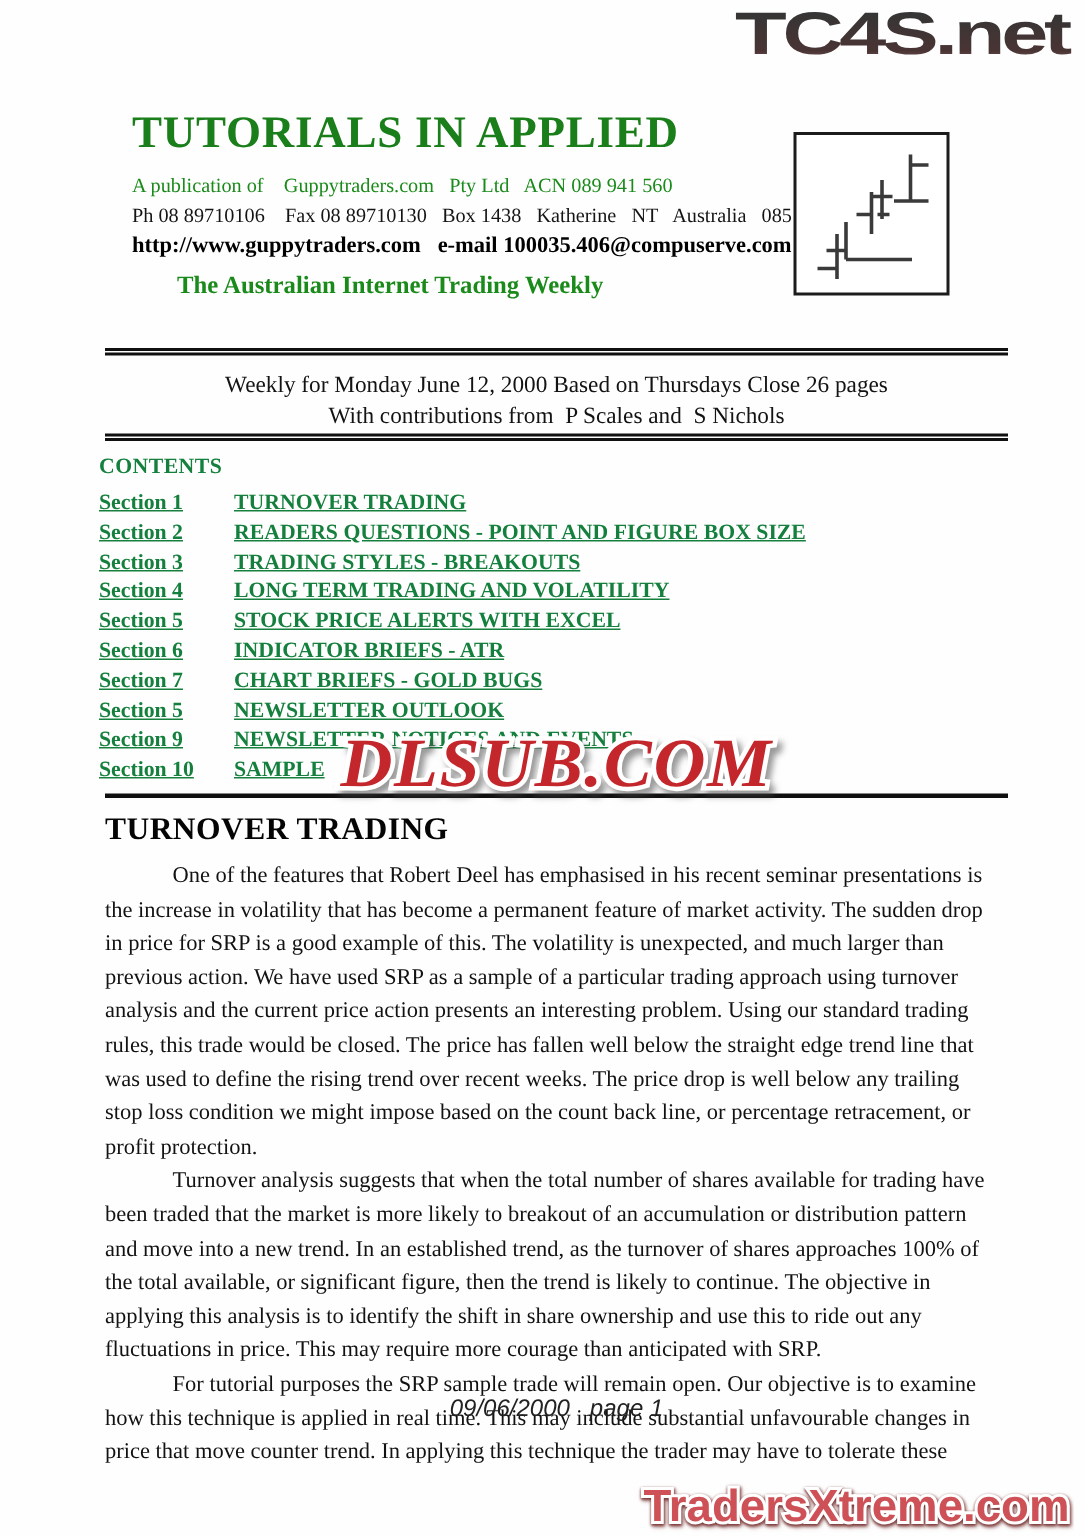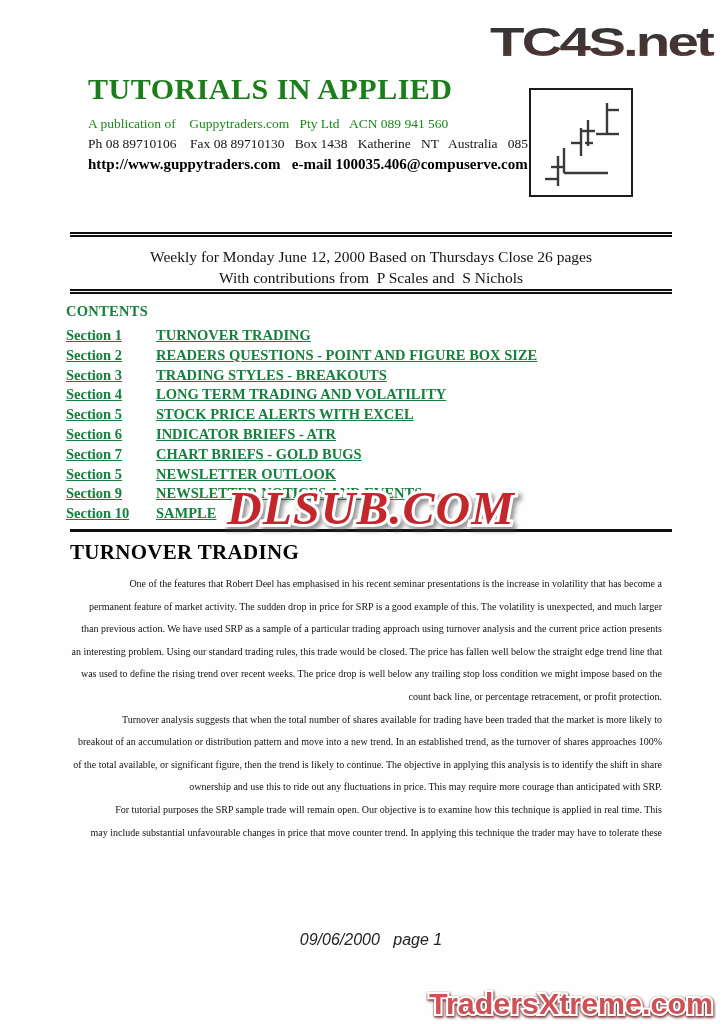--- a/index.html
+++ b/index.html
@@ -4,21 +4,21 @@
 <style>
   html,body{margin:0;padding:0;background:#888;}
   .page{
     position:relative;width:724px;height:1024px;background:#fefefe;
     margin:0 auto;overflow:hidden;
     font-family:"Liberation Serif", serif;color:#111;
   }
   .pre{white-space:pre-wrap;}
 
   
-  .tc4s{position:absolute;top:20px;right:8px;}
+  .tc4s{position:absolute;top:0;right:8px;}
 
   
   .masthead{position:absolute;left:88px;top:70px;width:450px;}
   .mast-title{
     font-size:30px;font-weight:bold;color:#1a7e1a;line-height:37px;
     letter-spacing:0.5px;margin:0;
   }
   .pub-line{font-size:13.5px;color:#1a8a1a;margin-top:9px;}
   .contact-line{font-size:13.5px;color:#141414;margin-top:4px;}
   .web-line{font-size:15px;color:#000;font-weight:bold;margin-top:4px;}
@@ -40,21 +40,21 @@
   
   .contents{position:absolute;left:66px;top:303px;width:560px;font-weight:bold;font-size:14.5px;color:#15803d;}
   .contents-heading{margin-bottom:6px;letter-spacing:0.3px;}
   .toc-row{display:flex;line-height:19.8px;text-decoration:underline;}
   .toc-label{width:90px;flex:0 0 90px;}
   .toc-title{flex:1;}
 
   
   .article{position:absolute;left:70px;top:540px;width:592px;}
   .article h2{font-size:21px;font-weight:bold;margin:0 0 8px 0;letter-spacing:0.3px;color:#050505;}
-  .article p{font-size:10px;line-height:22.6px;margin:0;text-indent:45px;text-align:right;color:#121212;}
+  .article p{font-size:15px;line-height:22.6px;margin:0;text-indent:45px;text-align:left;color:#121212;}
 
   
   .page-footer{
     position:absolute;left:70px;top:931px;width:602px;text-align:center;
     font-family:"Liberation Sans", sans-serif;font-style:italic;font-size:16px;color:#222;
   }
 
   
   .dlsub{position:absolute;left:216px;top:480px;z-index:5;font-style:italic;}
   .tx-logo{position:absolute;right:8px;top:985px;}
@@ -75,20 +75,21 @@
       </defs>
       <text x="228" y="36" text-anchor="end" font-family="Liberation Sans, sans-serif" font-size="40" font-weight="bold" letter-spacing="-2" fill="url(#tcgrad)" textLength="222" lengthAdjust="spacingAndGlyphs">TC4S.net</text>
     </svg>
   </div>
 
   <div class="masthead">
     <div class="mast-title">TUTORIALS IN APPLIED</div>
     <div class="pub-line pre">A publication of    Guppytraders.com   Pty Ltd   ACN 089 941 560</div>
     <div class="contact-line pre">Ph 08 89710106    Fax 08 89710130   Box 1438   Katherine   NT   Australia   0851</div>
     <div class="web-line pre">http://www.guppytraders.com   e-mail 100035.406@compuserve.com</div>
+    <div class="tagline">The Australian Internet Trading Weekly</div>
   </div>
 
   <div class="logo-box">
     <svg width="100" height="105" viewBox="0 0 100 105">
       <g stroke="#3a3a3a" stroke-width="2.4" fill="none">
 
         <path d="M14 89 H27"></path>
         <path d="M27 66 V96"></path>
         <path d="M20 77 H33"></path>
         <path d="M33 58 V83"></path>

